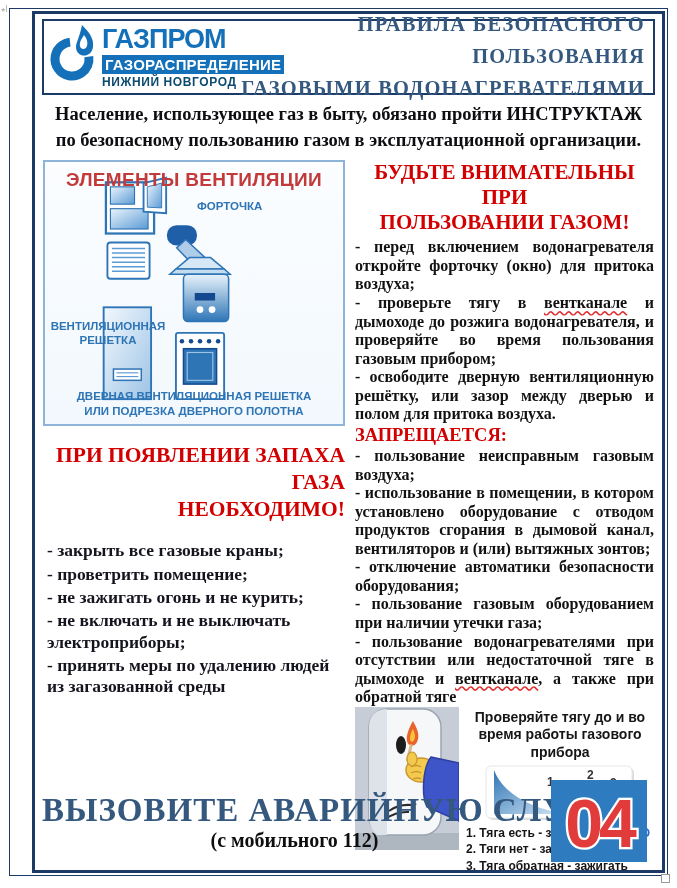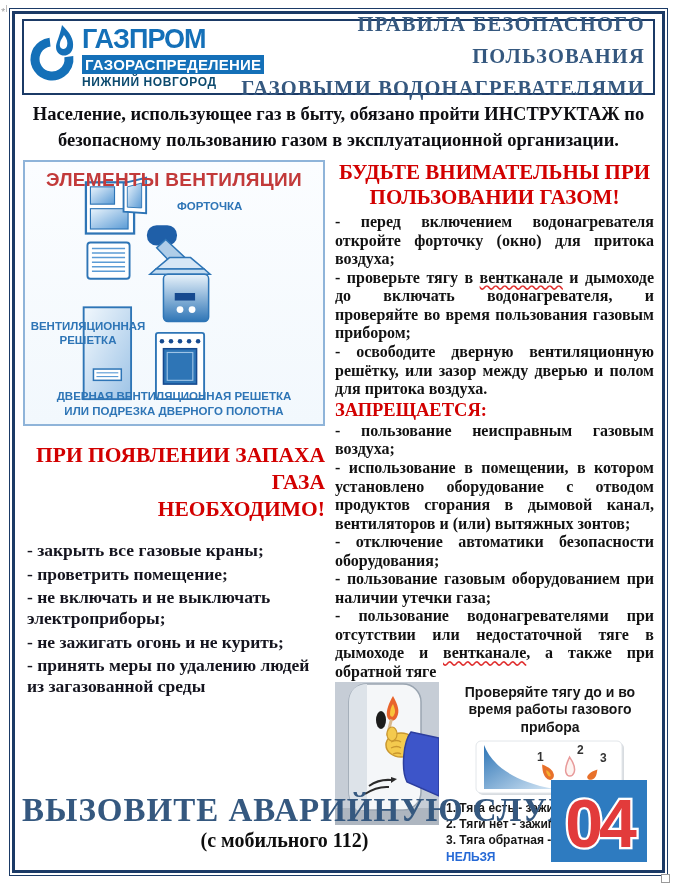--- a/index.html
+++ b/index.html
@@ -1,19 +1,19 @@
 <!DOCTYPE html>
 <html><head>
 <meta charset="utf-8">
 <style>
   html,body{margin:0;padding:0;background:#ffffff;}
   body{width:677px;height:888px;position:relative;font-family:"Liberation Serif",serif;overflow:hidden;}
   .poster{position:absolute;inset:0;padding:8px 9px 12px 9px;box-sizing:border-box;}
   .frame{height:100%;border:1px solid #1B3A66;padding:2px;box-sizing:border-box;}
-  .frame2{height:100%;border:3px solid #1B3A66;box-sizing:border-box;display:flex;flex-direction:column;padding:5px 7px 6px 7px;overflow:hidden;}
+  .frame2{height:100%;border:3px solid #1B3A66;box-sizing:border-box;display:flex;flex-direction:column;padding:5px 7px 6px 7px;overflow:hidden;margin-left:20px;}
 
   
   .header-box{border:2px solid #1B3A66;display:flex;align-items:center;padding:3px 8px 3px 4px;height:76px;box-sizing:border-box;flex:none;}
   .logo{width:172px;flex:none;display:flex;align-items:center;}
   .logo-text{display:flex;flex-direction:column;line-height:1;margin-left:2px;}
   .logo-name{font-family:"Liberation Sans",sans-serif;font-weight:bold;font-size:27px;color:#1470B8;letter-spacing:-1px;}
   .logo-sub{background:#1470B8;color:#fff;font-family:"Liberation Sans",sans-serif;font-size:15px;font-weight:bold;padding:2px 3px;margin:2px 0;text-align:center;letter-spacing:0.2px;}
   .logo-city{color:#0c4a6e;font-family:"Liberation Sans",sans-serif;font-size:12px;font-weight:bold;letter-spacing:0.6px;}
   .header-title{flex:1;text-align:right;color:#35587F;font-weight:bold;font-size:20.5px;letter-spacing:1.2px;line-height:1.55;}
 
@@ -175,34 +175,34 @@
 ИЛИ ПОДРЕЗКА ДВЕРНОГО ПОЛОТНА</div>
           </div>
 
           <div class="smell-title">
             <div>ПРИ ПОЯВЛЕНИИ ЗАПАХА ГАЗА</div>
             <div>НЕОБХОДИМО!</div>
           </div>
           <div class="smell-list">
             <p>- закрыть все газовые краны;</p>
             <p>- проветрить помещение;</p>
+            <p>- не зажигать огонь и не курить;</p>
             <p>- не включать и не выключать электроприборы;</p>
-            <p>- не зажигать огонь и не курить;</p>
             <p>- принять меры по удалению людей из загазованной  среды</p>
           </div>
         </div>
 
         <div class="col-right">
           <div class="attn-title">
             <div>БУДЬТЕ ВНИМАТЕЛЬНЫ ПРИ</div>
             <div>ПОЛЬЗОВАНИИ ГАЗОМ!</div>
           </div>
           <div class="rtext">
             <p>- перед включением водонагревателя откройте форточку (окно) для притока воздуха;</p>
-            <p><span>- проверьте тягу в </span><span class="wavy">вентканале</span><span> и дымоходе до включать водонагревателя, и проверяйте во время пользования газовым прибором;</span></p>
+            <p><span>- проверьте тягу в </span><span class="wavy">вентканале</span><span> и дымоходе до розжига водонагревателя, и проверяйте во время пользования газовым прибором;</span></p>
             <p>- освободите дверную вентиляционную решётку, или зазор между дверью и полом для притока воздуха.</p>
             <div class="forbid-title">ЗАПРЕЩАЕТСЯ:</div>
             <p>- пользование неисправным газовым воздуха;</p>
             <p>- использование в помещении, в котором установлено оборудование с отводом продуктов сгорания в дымовой канал, вентиляторов и (или) вытяжных зонтов;</p>
             <p>- отключение автоматики безопасности оборудования;</p>
             <p>- пользование газовым оборудованием при наличии утечки газа;</p>
             <p><span>- пользование водонагревателями при отсутствии или недостаточной тяге в дымоходе и </span><span class="wavy">вентканале</span><span>, а также при обратной тяге</span></p>
           </div>
 
           <div class="draft-strip">

